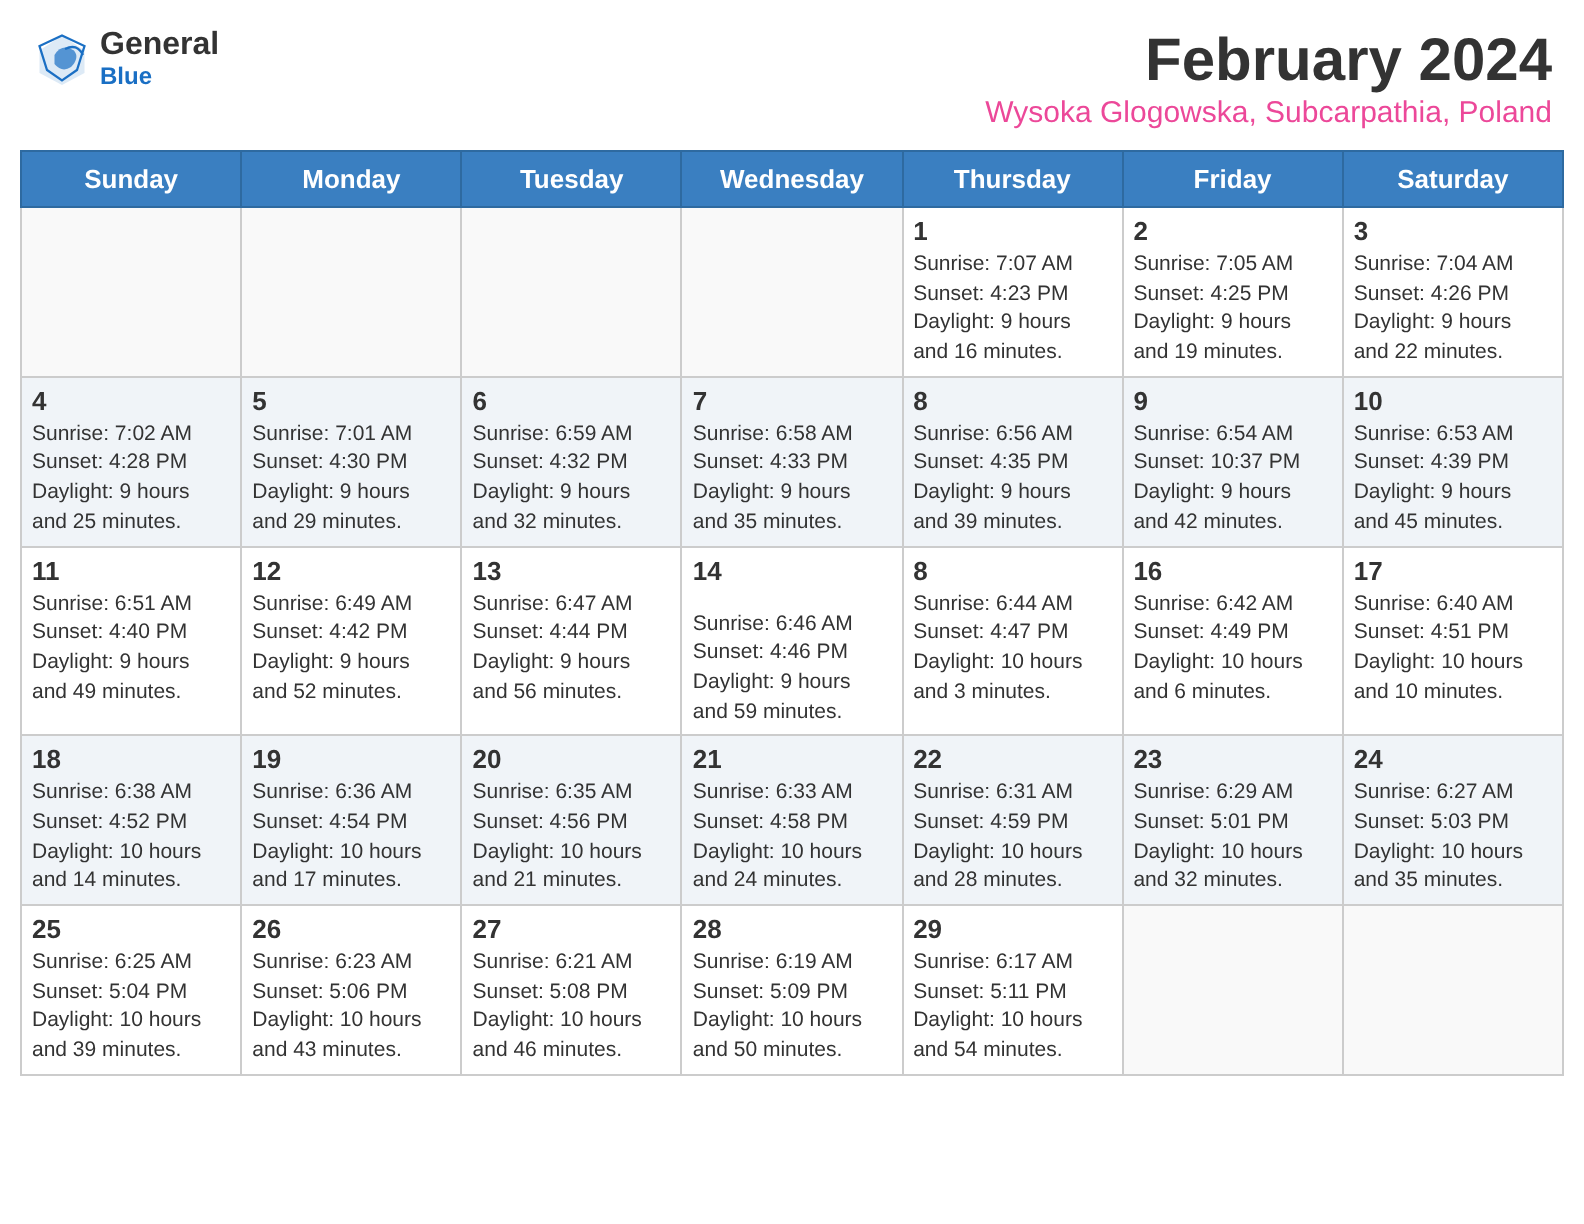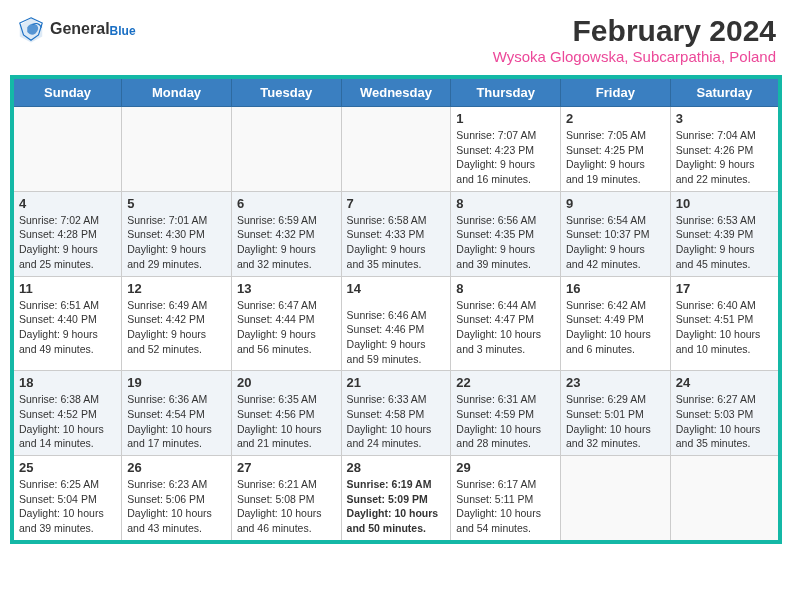--- a/index.html
+++ b/index.html
@@ -17,23 +17,22 @@
       margin-bottom: 6px;
       padding: 4px 6px;
     }
     .logo {
       display: flex;
       align-items: center;
       gap: 4px;
     }
     .logo-text {
       display: flex;
-      flex-direction: row;
+      flex-direction: column;
       line-height: 1.1;
-      align-items: flex-end;
     }
     .logo-general {
       font-size: 16px;
       font-weight: bold;
       color: #333;
     }
     .logo-blue {
       font-size: 12px;
       font-weight: bold;
       color: #1a6fc4;
@@ -50,21 +49,21 @@
       font-weight: bold;
       color: #333;
     }
     .subtitle {
       font-size: 15px;
       color: #ec4899;
     }
     .calendar {
       width: 100%;
       border-collapse: collapse;
-      border: 4px solid #14b8a6;
+      border: 1px solid #14b8a6;
     }
     .calendar th {
       background-color: #3a7fc1;
       color: #fff;
       font-size: 13px;
       font-weight: bold;
       padding: 6px 4px;
       text-align: center;
       border: 1px solid #2e6aa0;
     }
@@ -328,21 +327,21 @@
         </td>
         <td>
           <span class="day-number">27</span>
           <div class="day-info" style="white-space: pre-line;">Sunrise: 6:21 AM
 Sunset: 5:08 PM
 Daylight: 10 hours
 and 46 minutes.</div>
         </td>
         <td>
           <span class="day-number">28</span>
-          <div class="day-info" style="white-space: pre-line; font-weight: bold;">Sunrise: 6:19 AM
+          <div class="day-info" style="white-space: pre-line;">Sunrise: 6:19 AM
 Sunset: 5:09 PM
 Daylight: 10 hours
 and 50 minutes.</div>
         </td>
         <td>
           <span class="day-number">29</span>
           <div class="day-info" style="white-space: pre-line;">Sunrise: 6:17 AM
 Sunset: 5:11 PM
 Daylight: 10 hours
 and 54 minutes.</div>

